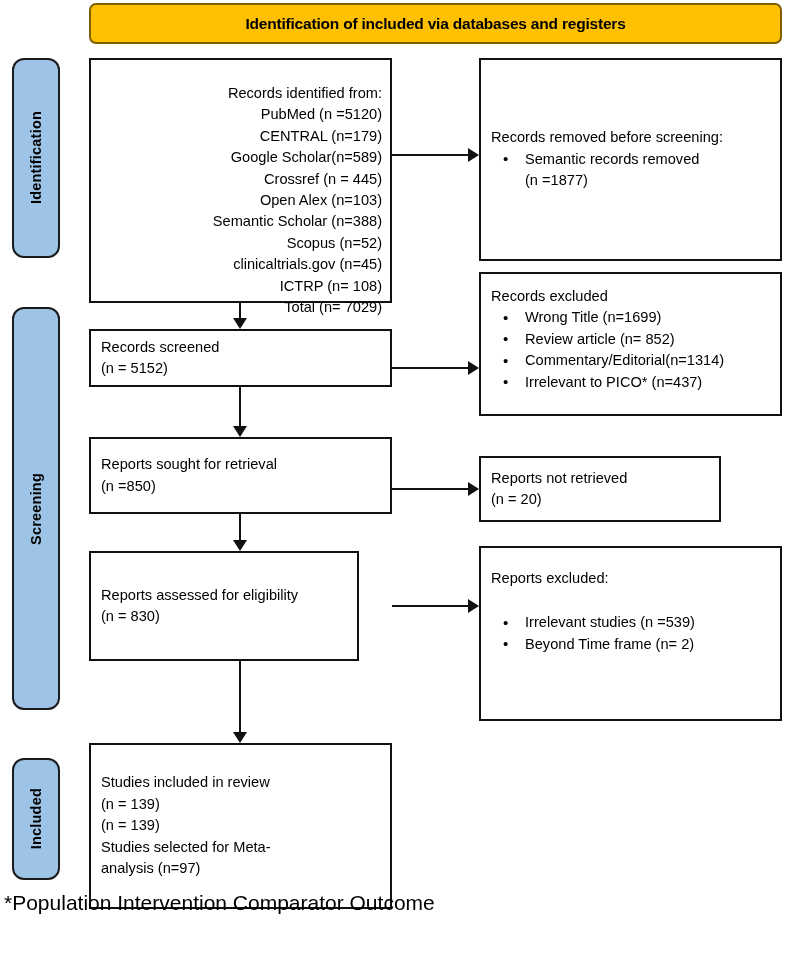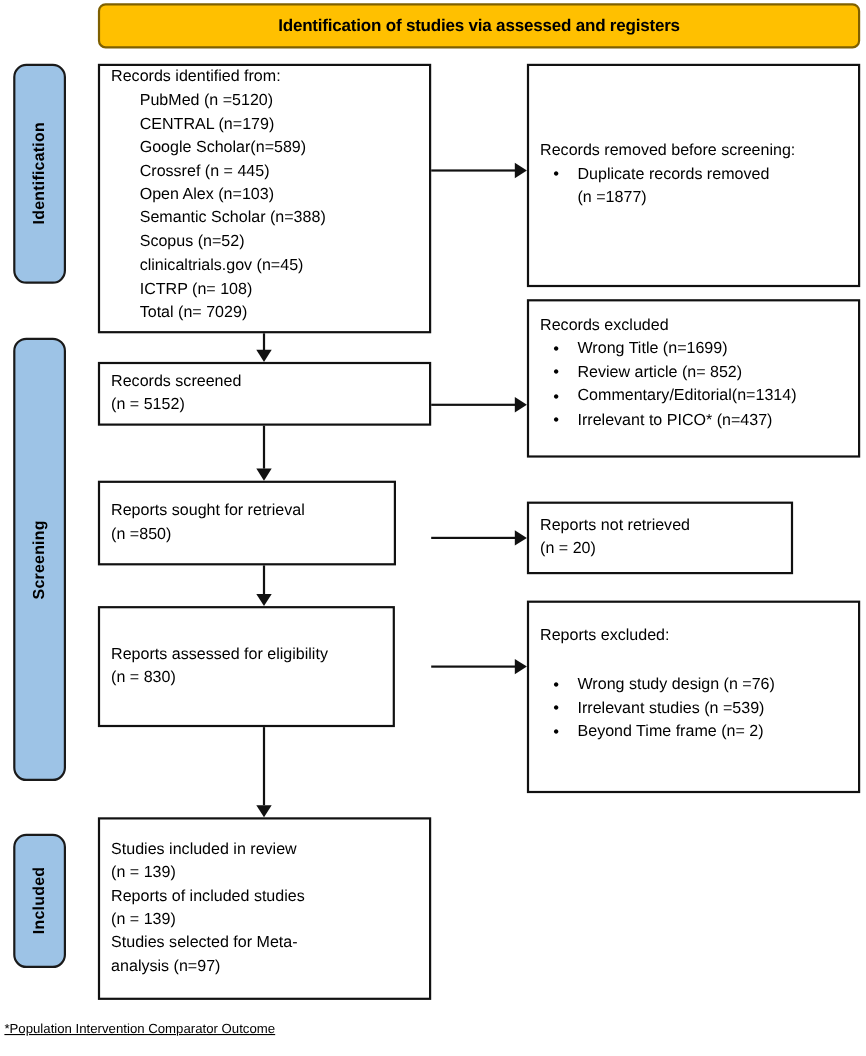--- a/index.html
+++ b/index.html
@@ -123,109 +123,106 @@
     width: 0; height: 0;
     border-top: 7px solid transparent;
     border-bottom: 7px solid transparent;
     border-left: 11px solid #111111;
   }
 
   
   .footnote {
     position: absolute;
     left: 4px;
-    top: 928px;
-    font-size: 12px;
+    top: 891px;
+    font-size: 21px;
     white-space: pre;
-    text-decoration: underline;
   }
 </style>
 </head>
 <body>
 
 <div id="page">
 
   <div class="banner">
-    <span class="banner-text">Identification of studies via assessed and registers</span>
+    <span class="banner-text">Identification of included via databases and registers</span>
   </div>
 
   <div class="stage" style="left:12px; top:58px; width:48px; height:200px;">
     <span class="stage-text">Identification</span>
   </div>
   <div class="stage" style="left:12px; top:307px; width:48px; height:403px;">
     <span class="stage-text">Screening</span>
   </div>
   <div class="stage" style="left:12px; top:758px; width:48px; height:122px;">
     <span class="stage-text">Included</span>
   </div>
 
-  <div class="box topalign" style="left:89px; top:58px; width:303px; height:245px; padding-top:0;">
+  <div class="box topalign" style="left:89px; top:58px; width:303px; height:245px; padding-top:23px;align-items:flex-end;">
     <div class="line">Records identified from:</div>
     <div class="line ind">PubMed (n =5120)</div>
     <div class="line ind">CENTRAL (n=179)</div>
     <div class="line ind">Google Scholar(n=589)</div>
     <div class="line ind">Crossref (n = 445)</div>
     <div class="line ind">Open Alex (n=103)</div>
     <div class="line ind">Semantic Scholar (n=388)</div>
     <div class="line ind">Scopus (n=52)</div>
     <div class="line ind">clinicaltrials.gov (n=45)</div>
     <div class="line ind">ICTRP (n= 108)</div>
     <div class="line ind">Total (n= 7029)</div>
   </div>
 
   <div class="box" style="left:479px; top:58px; width:303px; height:203px;">
     <div class="line"><span>Records removed </span><span class="it">before screening</span><span>:</span></div>
     <ul class="blist">
-      <li><span>Duplicate records removed</span><br><span style="display:inline-block">(n =1877)</span></li>
+      <li><span>Semantic records removed</span><br><span style="display:inline-block">(n =1877)</span></li>
     </ul>
   </div>
 
   <div class="box" style="left:89px; top:329px; width:303px; height:58px;">
     <div class="line">Records screened</div>
     <div class="line">(n = 5152)</div>
   </div>
 
   <div class="box topalign" style="left:479px; top:272px; width:303px; height:144px; padding-top:12px;">
     <div class="line">Records excluded</div>
     <ul class="blist small">
       <li>Wrong Title (n=1699)</li>
       <li>Review article (n= 852)</li>
       <li>Commentary/Editorial(n=1314)</li>
       <li>Irrelevant to PICO* (n=437)</li>
     </ul>
   </div>
 
-  <div class="box" style="left:89px; top:437px; width:271px; height:77px;">
+  <div class="box" style="left:89px; top:437px; width:303px; height:77px;">
     <div class="line">Reports sought for retrieval</div>
     <div class="line">(n =850)</div>
   </div>
 
   <div class="box" style="left:479px; top:456px; width:242px; height:66px;">
     <div class="line">Reports not retrieved</div>
     <div class="line">(n = 20)</div>
   </div>
 
   <div class="box" style="left:89px; top:551px; width:270px; height:110px;">
     <div class="line">Reports assessed for eligibility</div>
     <div class="line">(n = 830)</div>
   </div>
 
   <div class="box topalign" style="left:479px; top:546px; width:303px; height:175px; padding-top:20px;gap:23px;">
     <div class="line">Reports excluded:</div>
     <ul class="blist">
-      <li>Wrong study design (n =76)</li>
       <li>Irrelevant studies (n =539)</li>
       <li>Beyond Time frame (n= 2)</li>
     </ul>
   </div>
 
   <div class="box" style="left:89px; top:743px; width:303px; height:166px;">
     <div class="line">Studies included in review</div>
     <div class="line">(n = 139)</div>
-    <div class="line">Reports of included studies</div>
     <div class="line">(n = 139)</div>
     <div class="line">Studies selected for Meta-</div>
     <div class="line">analysis (n=97)</div>
   </div>
 
   <div class="vline" style="left:239px; top:303px; height:16px;"></div>
   <div class="arrow-down" style="left:233px; top:318px;"></div>
 
   <div class="vline" style="left:239px; top:387px; height:39px;"></div>
   <div class="arrow-down" style="left:233px; top:426px;"></div>

